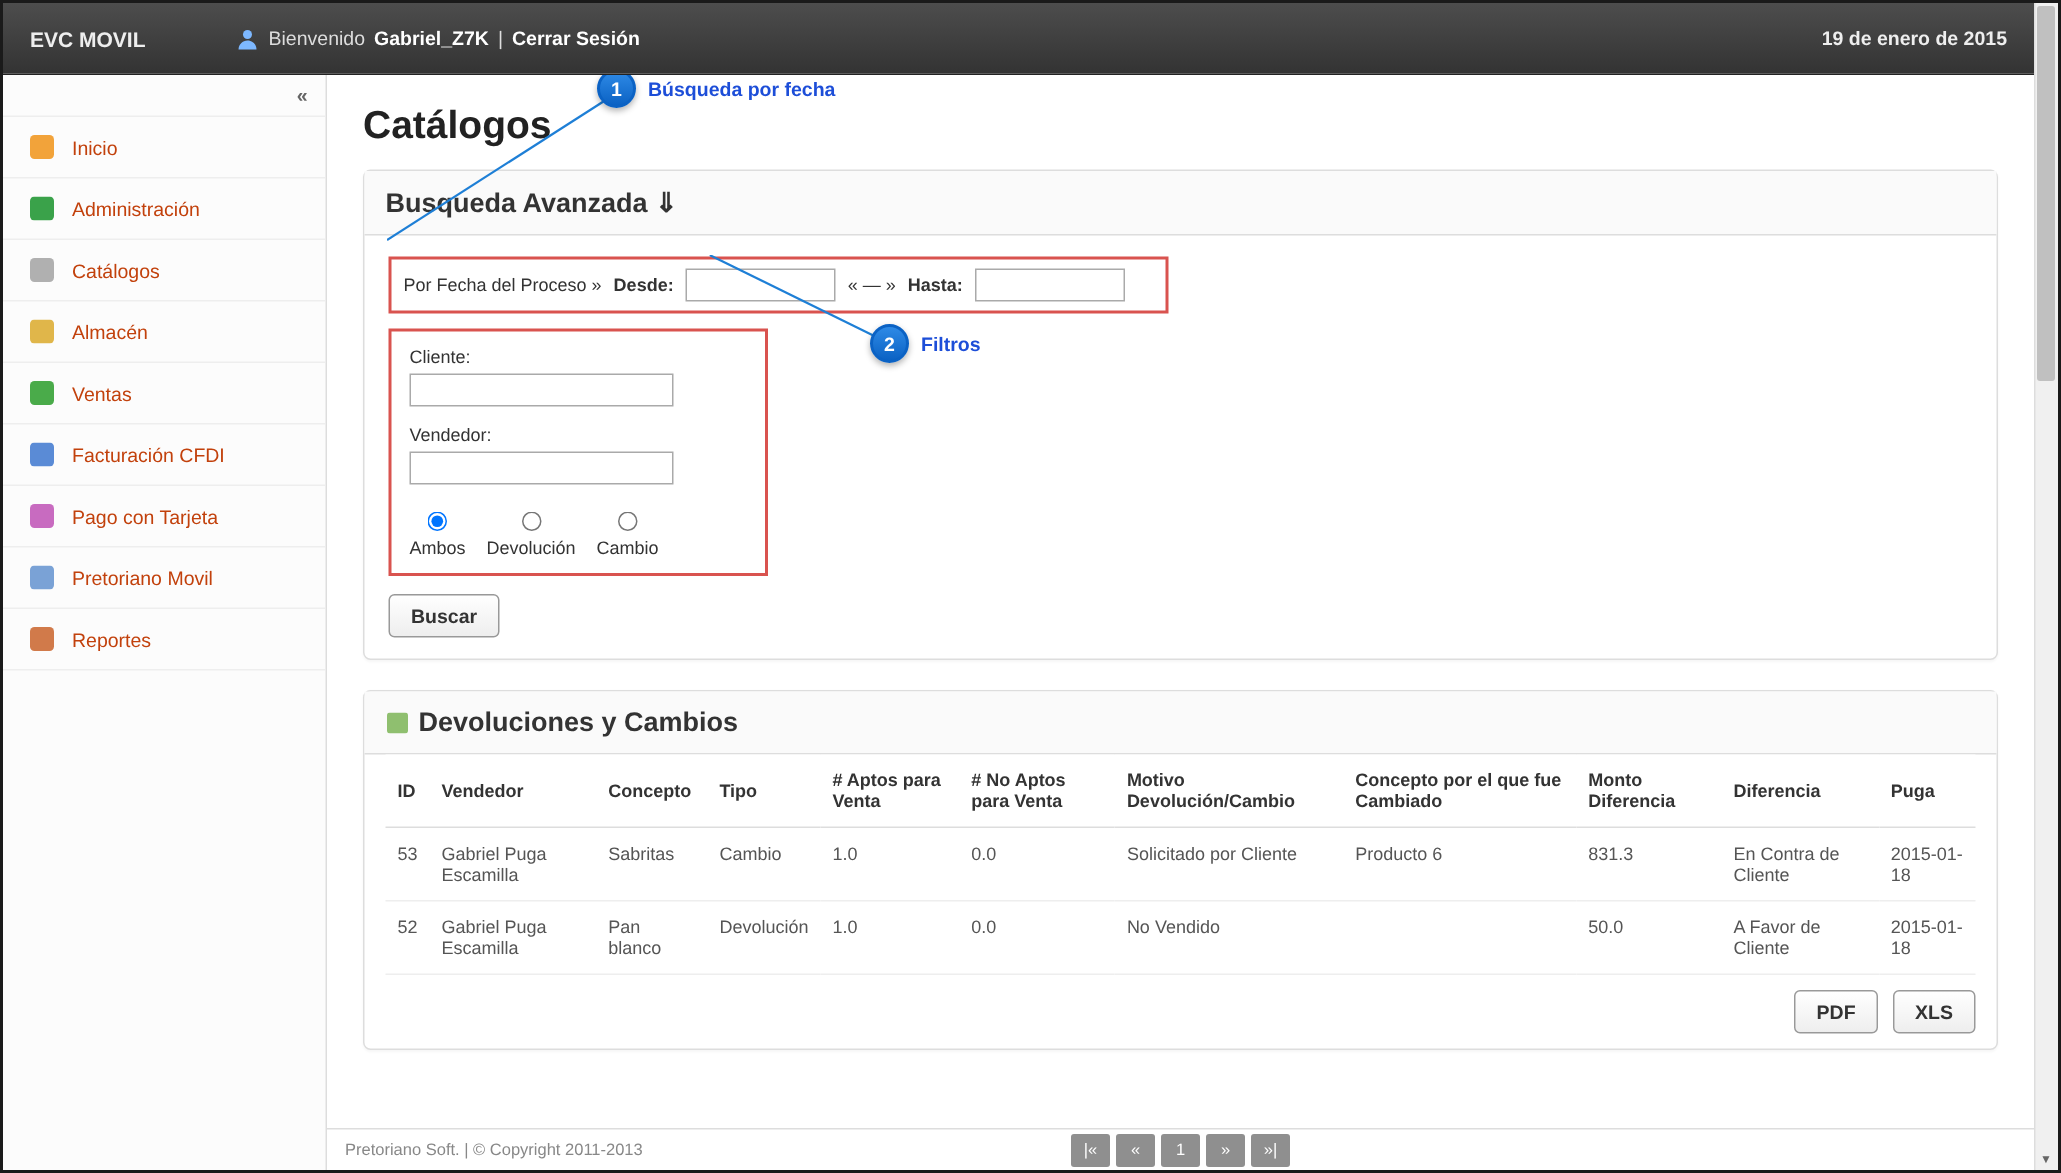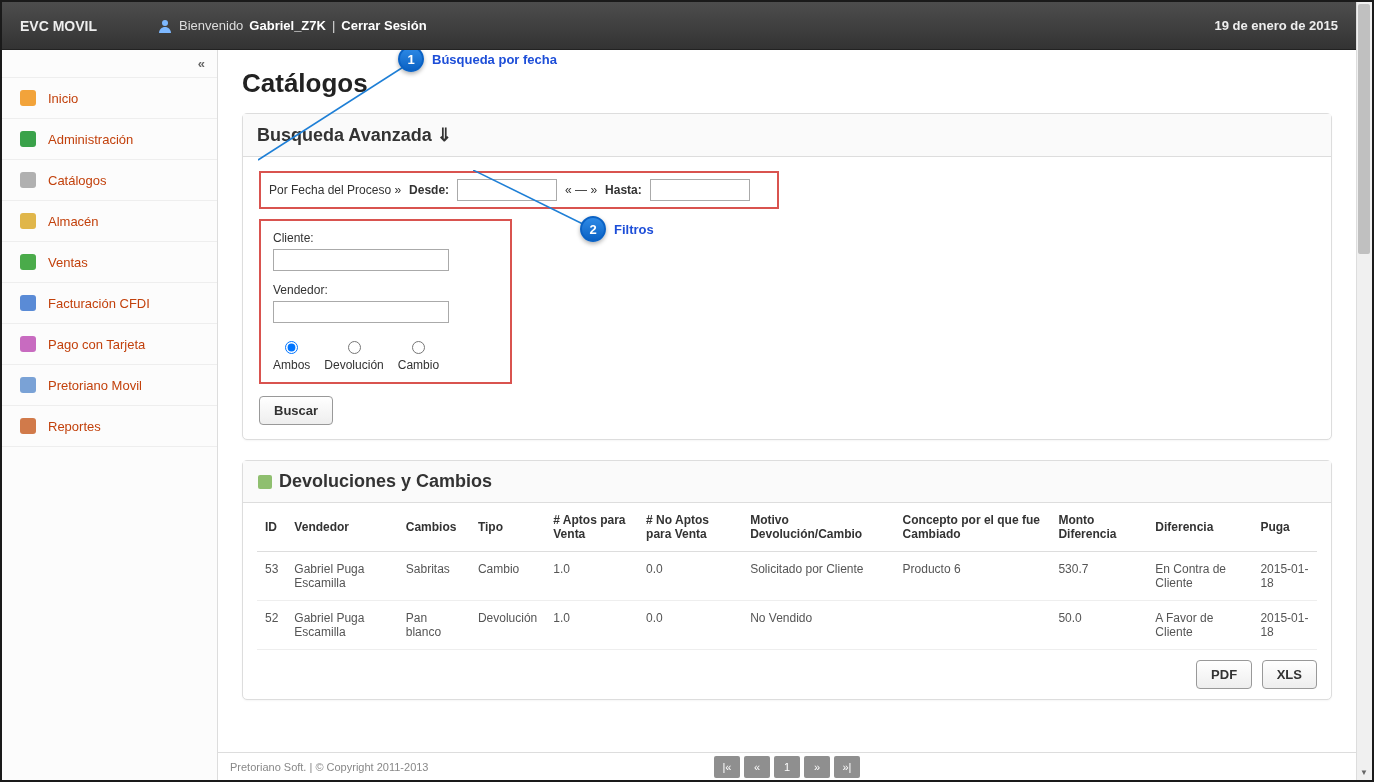--- a/index.html
+++ b/index.html
@@ -232,42 +232,42 @@
               </svg>
           </span>
           <span>Devoluciones y Cambios</span>
         </div>
         <div class="panel-body" style="padding:0 14px;">
           <table class="table">
             <thead>
                 <tr id="thead-row">
                   <th>ID</th>
                   <th>Vendedor</th>
-                  <th>Cambios</th>
+                  <th>Concepto</th>
                   <th>Tipo</th>
                   <th># Aptos para Venta</th>
                   <th># No Aptos para Venta</th>
                   <th>Motivo Devolución/Cambio</th>
                   <th>Concepto por el que fue Cambiado</th>
                   <th>Monto Diferencia</th>
                   <th>Diferencia</th>
                   <th>Puga</th>
                 </tr>
               </thead>
             <tbody id="tbody">
                 <tr>
                   <td>53</td>
                   <td>Gabriel Puga Escamilla</td>
                   <td>Sabritas</td>
                   <td>Cambio</td>
                   <td>1.0</td>
                   <td>0.0</td>
                   <td>Solicitado por Cliente</td>
                   <td>Producto 6</td>
-                  <td>530.7</td>
+                  <td>831.3</td>
                   <td>En Contra de Cliente</td>
                   <td>2015-01-18</td>
                 </tr>
                 <tr>
                   <td>52</td>
                   <td>Gabriel Puga Escamilla</td>
                   <td>Pan blanco</td>
                   <td>Devolución</td>
                   <td>1.0</td>
                   <td>0.0</td>

